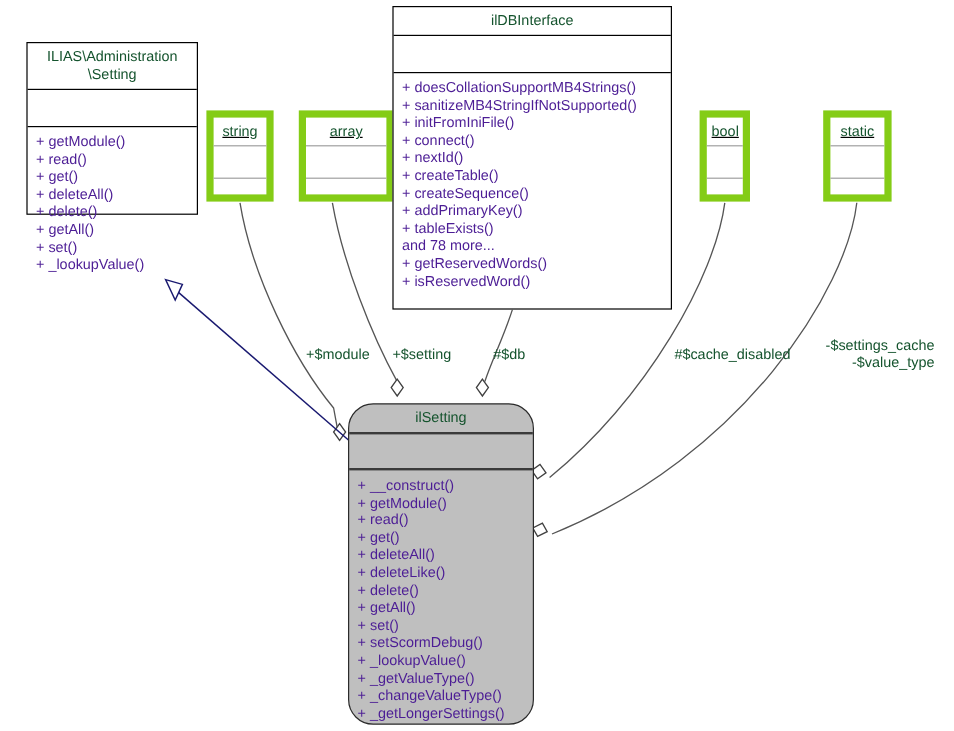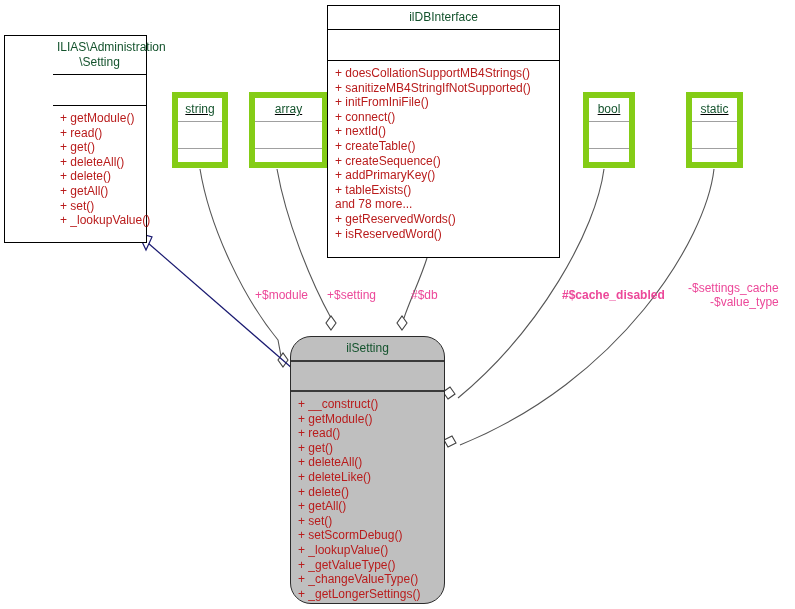--- a/index.html
+++ b/index.html
@@ -58,36 +58,36 @@
   }
   .uml-box.highlight .attr-compartment {
     height: 28px;
   }
   .method-compartment {
     padding: 5px 6px 5px 7px;
   }
   .method-line {
     font-size: 12px;
     line-height: 14.6px;
-    color: #b91c1c;
+    color: #4c1d95;
     white-space: nowrap;
   }
   svg.edges {
     position: absolute;
     left: 0;
     top: 0;
     width: 795px;
     height: 609px;
     z-index: 2;
     overflow: visible;
   }
   .edge-label {
     position: absolute;
     font-size: 12px;
-    color: #ec4899;
+    color: #14532d;
     white-space: pre-line;
     z-index: 6;
     line-height: 14px;
   }
   .edge-label.centered {
     text-align: right;
   }
 </style>
 </head>
 <body>
@@ -109,21 +109,21 @@
     <polygon points="283,367 288,360 283,353 278,360" fill="#ffffff" stroke="#404040" stroke-width="1.1"></polygon>
     <polygon points="331,330 336,323 331,316 326,323" fill="#ffffff" stroke="#404040" stroke-width="1.1"></polygon>
     <polygon points="402,330 407,323 402,316 397,323" fill="#ffffff" stroke="#404040" stroke-width="1.1"></polygon>
     <polygon points="448,399 455,394 450,387 443,392" fill="#ffffff" stroke="#404040" stroke-width="1.1"></polygon>
     <polygon points="448,447 456,443 452,436 444,440" fill="#ffffff" stroke="#404040" stroke-width="1.1"></polygon>
 
     <path d="M 293 369 L 148 243" fill="none" stroke="#191970" stroke-width="1.2"></path>
     <polygon points="138,233 152,237 146,250" fill="#ffffff" stroke="#191970" stroke-width="1.2"></polygon>
   </svg>
 
-  <div class="uml-box" style="left:4px; top:35px; width:143px; height:208px;padding-left:48px;">
+  <div class="uml-box" style="left:22px; top:35px; width:143px; height:144px;">
     <div class="box-title">ILIAS\Administration
 \Setting</div>
     <div class="sep"></div>
     <div class="attr-compartment"></div>
     <div class="sep"></div>
     <div class="method-compartment">
       <div class="method-line">+ getModule()</div>
       <div class="method-line">+ read()</div>
       <div class="method-line">+ get()</div>
       <div class="method-line">+ deleteAll()</div>
@@ -164,21 +164,21 @@
       <div class="method-line">+ createTable()</div>
       <div class="method-line">+ createSequence()</div>
       <div class="method-line">+ addPrimaryKey()</div>
       <div class="method-line">+ tableExists()</div>
       <div class="method-line">and 78 more...</div>
       <div class="method-line">+ getReservedWords()</div>
       <div class="method-line">+ isReservedWord()</div>
     </div>
   </div>
 
-  <div class="uml-box gray-stub" style="left:583px; top:92px; width:52px; height:76px;">
+  <div class="uml-box gray-stub" style="left:583px; top:92px; width:42px; height:76px;">
     <div class="box-title">bool</div>
     <div class="sep"></div>
     <div class="attr-compartment"></div>
     <div class="sep"></div>
     <div class="attr-compartment"></div>
   </div>
 
   <div class="uml-box gray-stub" style="left:686px; top:92px; width:57px; height:76px;">
     <div class="box-title">static</div>
     <div class="sep"></div>
@@ -206,17 +206,17 @@
       <div class="method-line">+ _lookupValue()</div>
       <div class="method-line">+ _getValueType()</div>
       <div class="method-line">+ _changeValueType()</div>
       <div class="method-line">+ _getLongerSettings()</div>
     </div>
   </div>
 
   <div class="edge-label" style="left:255px; top:288px;">+$module</div>
   <div class="edge-label" style="left:327px; top:288px;">+$setting</div>
   <div class="edge-label" style="left:411px; top:288px;">#$db</div>
-  <div class="edge-label" style="left:562px; top:288px;font-weight:bold;">#$cache_disabled</div>
+  <div class="edge-label" style="left:562px; top:288px;">#$cache_disabled</div>
   <div class="edge-label centered" style="left:688px; top:281px;">-$settings_cache
 -$value_type</div>
 
 </div>
 
 </body></html>

